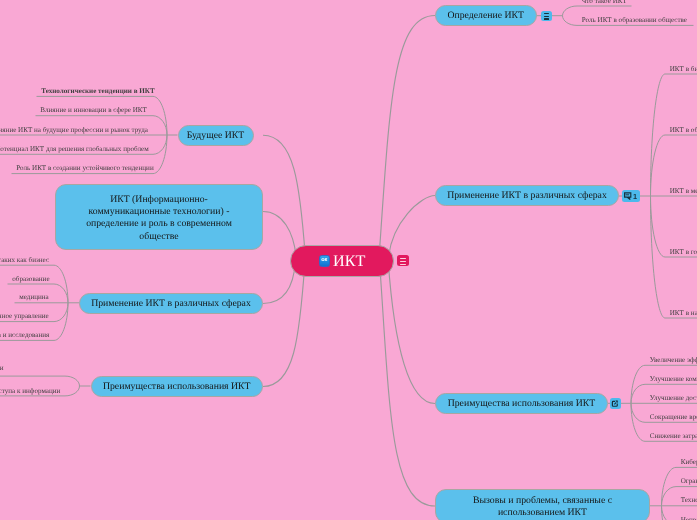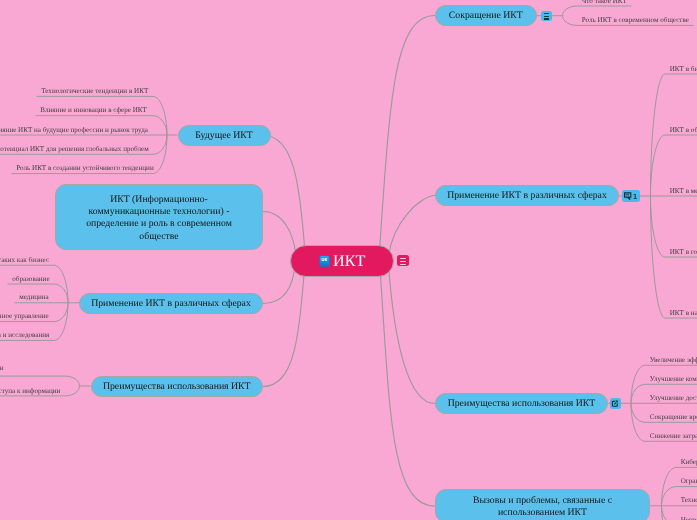--- a/index.html
+++ b/index.html
@@ -73,66 +73,66 @@
       <path d="M 14.5 302.8 L 68 302.8" fill="none" stroke="#9a9a9a" stroke-width="1"></path>
       <path d="M -42.5 321.6 L 54 321.6 C 61.7 321.6 68 313.14000000000004 68 302.8" fill="none" stroke="#9a9a9a" stroke-width="1"></path>
       <path d="M -20.5 340.40000000000003 L 54 340.40000000000003 C 61.7 340.40000000000003 68 323.48 68 302.8" fill="none" stroke="#9a9a9a" stroke-width="1"></path>
       <path d="M 68 302.8 L 79 302.8" fill="none" stroke="#9a9a9a" stroke-width="1"></path>
       <path d="M -97.5 376.1 L 65 376.1 C 72.975 376.1 79.5 380.555 79.5 386" fill="none" stroke="#9a9a9a" stroke-width="1"></path>
       <path d="M -49.5 395.9 L 65 395.9 C 72.975 395.9 79.5 391.445 79.5 386" fill="none" stroke="#9a9a9a" stroke-width="1"></path>
       <path d="M 79.5 386 L 90.5 386" fill="none" stroke="#9a9a9a" stroke-width="1"></path>
     </svg>
   <div id="nodes">
       <div class="sub" style="top: -3.4px; left: 581.75px;">Что такое ИКТ</div>
-      <div class="sub" style="top: 16px; left: 581.75px;">Роль ИКТ в современном обществе</div>
+      <div class="sub" style="top: 16px; left: 581.75px;">Роль ИКТ в образовании обществе</div>
       <div class="sub" style="top: 64.6px; left: 669.75px;">ИКТ в бизнесе</div>
       <div class="sub" style="top: 125.6px; left: 669.75px;">ИКТ в образовании</div>
       <div class="sub" style="top: 186.6px; left: 669.75px;">ИКТ в медицине</div>
       <div class="sub" style="top: 247.6px; left: 669.75px;">ИКТ в государственном управлении</div>
       <div class="sub" style="top: 308.6px; left: 669.75px;">ИКТ в науке и исследованиях</div>
       <div class="sub" style="top: 355.9px; left: 649.75px;">Увеличение эффективности работы</div>
       <div class="sub" style="top: 374.9px; left: 649.75px;">Улучшение коммуникации и связи</div>
       <div class="sub" style="top: 393.9px; left: 649.75px;">Улучшение доступа к информации</div>
       <div class="sub" style="top: 412.9px; left: 649.75px;">Сокращение времени на обработку данных</div>
       <div class="sub" style="top: 431.9px; left: 649.75px;">Снижение затрат на производство</div>
       <div class="sub" style="top: 458px; left: 680.75px;">Кибербезопасность и защита данных</div>
       <div class="sub" style="top: 477.2px; left: 680.75px;">Ограниченный доступ к технологиям</div>
       <div class="sub" style="top: 496.4px; left: 680.75px;">Технологическая зависимость</div>
       <div class="sub" style="top: 515.6px; left: 680.75px;">Неправильное использование ИКТ</div>
-      <div class="sub" style="top: 87px; left: 41.25px;">Технологические тенденции в ИКТ</div>
+      <div class="sub" style="top: 87px; left: 41.25px; font-weight: bold;">Технологические тенденции в ИКТ</div>
       <div class="sub" style="top: 106.3px; left: 40.25px;">Влияние и инновации в сфере ИКТ</div>
       <div class="sub" style="top: 125.6px; left: -9.75px;">Влияние ИКТ на будущие профессии и рынок труда</div>
       <div class="sub" style="top: 144.9px; left: -4.75px;">Потенциал ИКТ для решения глобальных проблем</div>
       <div class="sub" style="top: 164.2px; left: 16.25px;">Роль ИКТ в создании устойчивого тенденции</div>
       <div class="sub" style="top: 255.8px; left: -121.75px;">Применение ИКТ в различных сферах, таких как бизнес</div>
       <div class="sub" style="top: 274.6px; left: 12.25px;">образование</div>
       <div class="sub" style="top: 293.4px; left: 19.25px;">медицина</div>
       <div class="sub" style="top: 312.2px; left: -37.75px;">государственное управление</div>
       <div class="sub" style="top: 331px; left: -15.75px;">наука и исследования</div>
       <div class="sub" style="top: 364.2px; left: -149.75px;">Увеличение эффективности и производительности</div>
       <div class="sub" style="top: 386.5px; left: -44.75px;">Улучшение доступа к информации</div>
       <div class="node root" style="left: 290px; top: 245px; width: 104px; height: 32px; border-radius: 17px;">
         <span class="okicon">
           <i>ок</i>
         </span>
         <span>ИКТ</span>
       </div>
       <div class="node main" style="left: 435px; top: 5px; width: 101.5px; height: 21px;">
-        <span>Сокращение ИКТ</span>
+        <span>Определение ИКТ</span>
       </div>
       <div class="node main" style="left: 435px; top: 185px; width: 184px; height: 21px;">
         <span>Применение ИКТ в различных сферах</span>
       </div>
       <div class="node main" style="left: 435px; top: 393px; width: 173px; height: 21px;">
         <span>Преимущества использования ИКТ</span>
       </div>
       <div class="node main ml" style="left: 435px; top: 489px; width: 215px; height: 34px;">
         <span>Вызовы и проблемы, связанные с<br>использованием ИКТ</span>
       </div>
-      <div class="node main" style="left: 177.5px; top: 125px; width: 93px; height: 20.5px;">
+      <div class="node main" style="left: 177.5px; top: 125px; width: 76px; height: 20.5px;">
         <span>Будущее ИКТ</span>
       </div>
       <div class="node main ml" style="left: 55px; top: 184px; width: 208px; height: 66px;">
         <span>ИКТ (Информационно-<br>коммуникационные технологии) -<br>определение и роль в современном<br>обществе</span>
       </div>
       <div class="node main" style="left: 79px; top: 293px; width: 184px; height: 21px;">
         <span>Применение ИКТ в различных сферах</span>
       </div>
       <div class="node main" style="left: 90.5px; top: 376px; width: 172.5px; height: 21px;">
         <span>Преимущества использования ИКТ</span>

